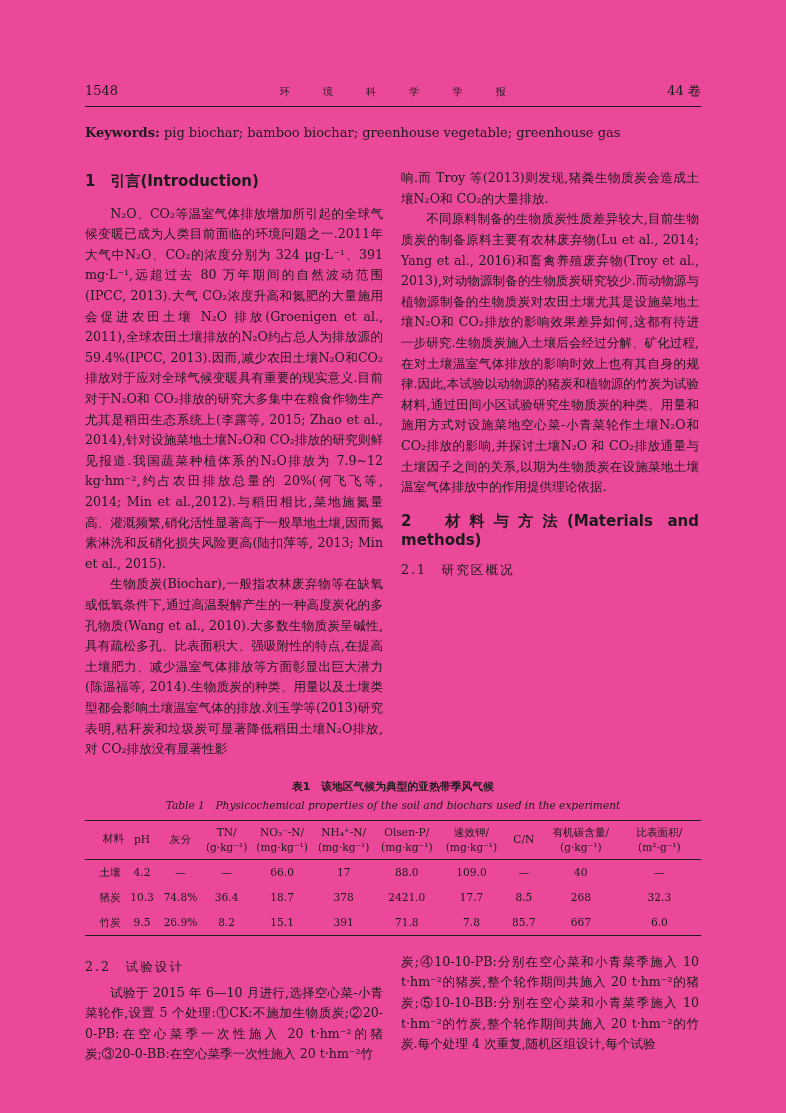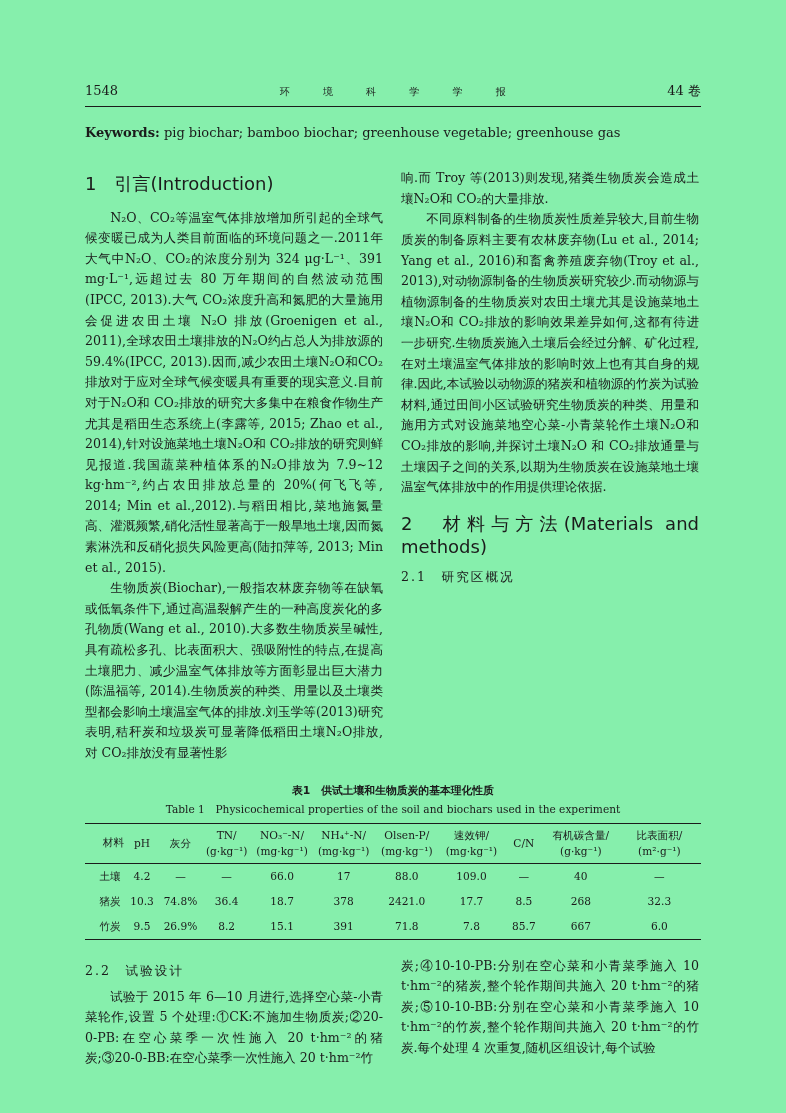--- a/index.html
+++ b/index.html
@@ -1,19 +1,19 @@
 <!DOCTYPE html>
 <html><head>
 <meta charset="utf-8">
 <style>
   * { box-sizing: border-box; }
   html, body { margin: 0; padding: 0; background: #ffffff; }
   .page {
     width: 786px; height: 1113px;
-    background: #86efac;
+    background: #ec4899;
     color: #1b1b1b;
     font-family: "DejaVu Serif", "Liberation Serif", serif;
     position: relative; overflow: hidden;
     margin: 0 auto;
   }
   .content { padding: 84px 85px 0 85px; }
 
   
   .running-head {
     display: flex; justify-content: space-between; align-items: baseline;
@@ -29,36 +29,36 @@
   
   .cols { display: flex; gap: 18px; }
   .cols-top { margin-top: 26px; }
   .cols-bottom { margin-top: 16px; }
   .col { width: 298px; font-size: 12.6px; line-height: 20.6px; text-align: justify; }
   .col p { margin: 0; text-indent: 2em; }
   .col p.noindent { text-indent: 0; }
 
   .sec-heading {
     font-family: "DejaVu Sans", "Liberation Sans", sans-serif;
-    font-weight: normal; font-size: 18px;
+    font-weight: bold; font-size: 15px;
     margin: 4px 0 12px 0; text-indent: 0; line-height: 1.3;
   }
   .sec-heading.mid { margin: 14px 0 10px 0; }
   .sub-heading {
     font-size: 12.6px; letter-spacing: 2px;
     margin: 6px 0 6px 0; text-indent: 0; line-height: 1.5;
   }
 
   
   .table-block { margin-top: 20px; }
   .table-title-cn {
     text-align: center; font-family: "DejaVu Sans", "Liberation Sans", sans-serif;
     font-weight: bold; font-size: 10.8px; line-height: 1.3;
   }
-  .table-title-en { text-align: center; font-size: 10.6px; margin-top: 5px; line-height: 1.3; }
+  .table-title-en { text-align: center; font-size: 10.6px; margin-top: 5px; line-height: 1.3; font-style: italic; }
   table.props {
     width: 100%; border-collapse: collapse; margin-top: 7px;
     font-size: 10.6px;
     border-top: 1.5px solid #1b1b1b; border-bottom: 1.5px solid #1b1b1b;
   }
   table.props thead tr { border-bottom: 0.8px solid #1b1b1b; }
   table.props th {
     font-weight: normal; vertical-align: middle; padding: 4px 1px; line-height: 1.45;
     text-align: center;
   }
@@ -93,21 +93,21 @@
       </div>
       <div class="col">
         <p class="noindent">响.而 Troy 等(2013)则发现,猪粪生物质炭会造成土壤N₂O和 CO₂的大量排放.</p>
         <p>不同原料制备的生物质炭性质差异较大,目前生物质炭的制备原料主要有农林废弃物(Lu et al., 2014; Yang et al., 2016)和畜禽养殖废弃物(Troy et al., 2013),对动物源制备的生物质炭研究较少.而动物源与植物源制备的生物质炭对农田土壤尤其是设施菜地土壤N₂O和 CO₂排放的影响效果差异如何,这都有待进一步研究.生物质炭施入土壤后会经过分解、矿化过程,在对土壤温室气体排放的影响时效上也有其自身的规律.因此,本试验以动物源的猪炭和植物源的竹炭为试验材料,通过田间小区试验研究生物质炭的种类、用量和施用方式对设施菜地空心菜-小青菜轮作土壤N₂O和 CO₂排放的影响,并探讨土壤N₂O 和 CO₂排放通量与土壤因子之间的关系,以期为生物质炭在设施菜地土壤温室气体排放中的作用提供理论依据.</p>
         <div class="sec-heading mid">2　材料与方法(Materials and methods)</div>
         <div class="sub-heading">2.1　研究区概况</div>
       </div>
     </div>
 
     <div class="table-block">
-      <div class="table-title-cn">表1　供试土壤和生物质炭的基本理化性质</div>
+      <div class="table-title-cn">表1　该地区气候为典型的亚热带季风气候</div>
       <div class="table-title-en">Table 1　Physicochemical properties of the soil and biochars used in the experiment</div>
       <table class="props">
         <colgroup>
           <col style="width:6.5%">
             <col style="width:5.5%">
             <col style="width:7%">
             <col style="width:8%">
           <col style="width:10%">
             <col style="width:10%">
             <col style="width:10.5%">

